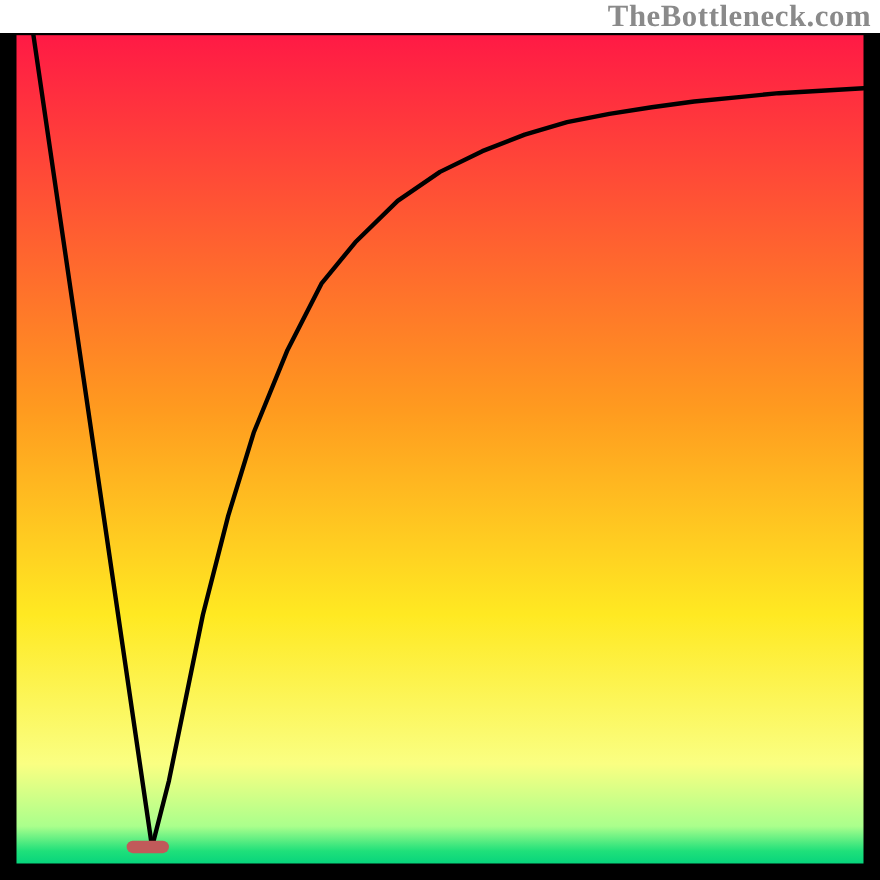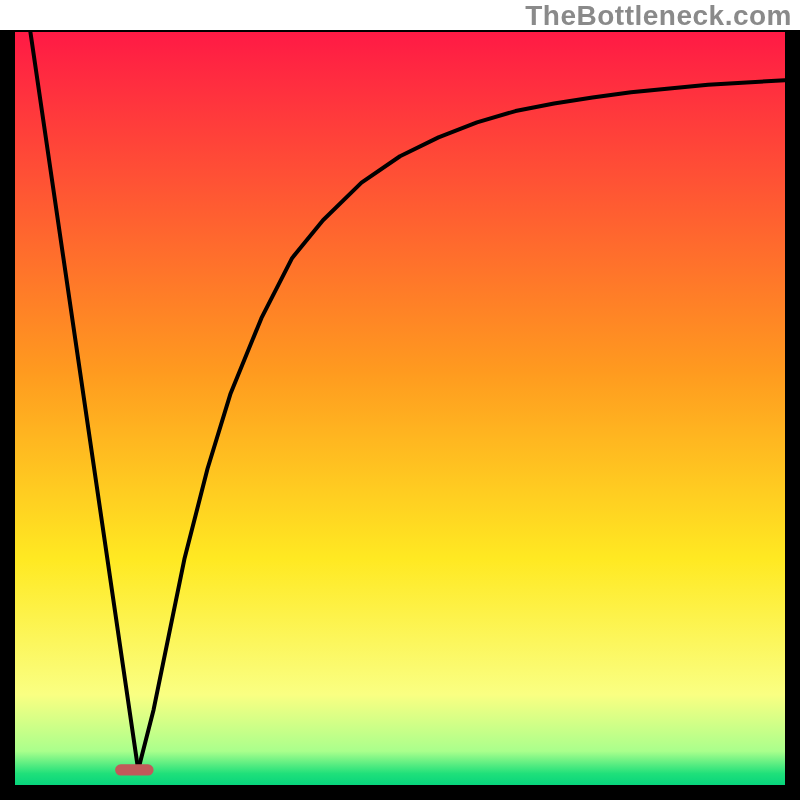--- a/index.html
+++ b/index.html
@@ -7,20 +7,21 @@
     padding: 0;
     width: 800px;
     height: 800px;
     background: #fff;
     font-family: Arial, Helvetica, sans-serif;
   }
   .container {
     position: relative;
     width: 800px;
     height: 800px;
+    font-family: Liberation Serif, serif;
   }
   .watermark {
     position: absolute;
     top: 0px;
     right: 8px;
     font-size: 28px;
     font-weight: 600;
     color: #8a8a8a;
     letter-spacing: 0.5px;
     z-index: 5;

